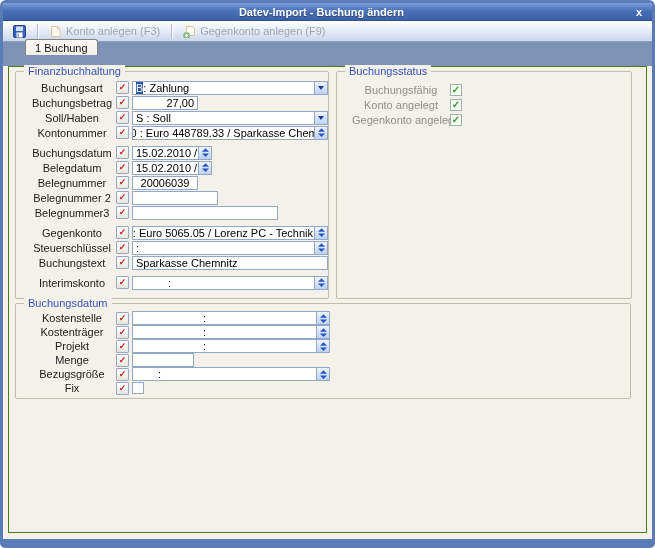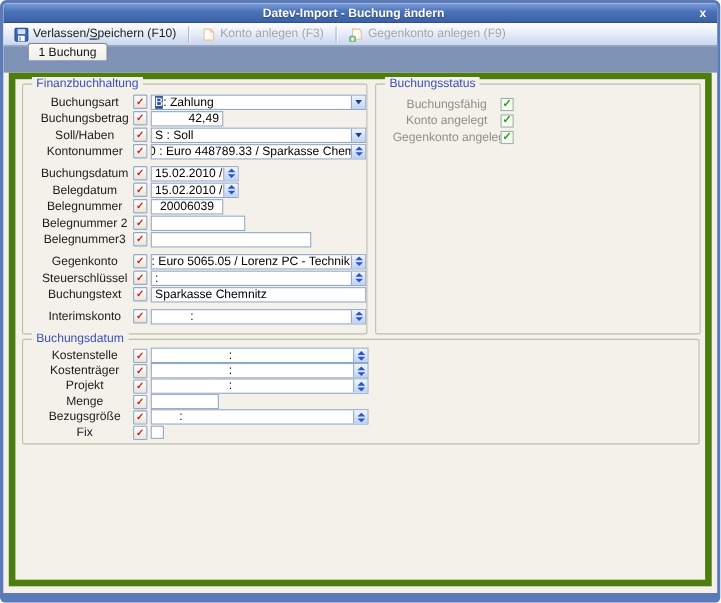--- a/index.html
+++ b/index.html
@@ -70,21 +70,21 @@
     font-size:11px;color:#111;
     display:flex;align-items:center;
     position:relative;top:1px;
   }
 
   
   .tabpage{
     flex:1;
     margin:0 5px 6px 5px;
     background:#f3f1ea;
-    border:6px solid #4d7c0f;
+    border:1px solid #4d7c0f;
     position:relative;
   }
 
   
   .group{
     position:absolute;
     border:1px solid #bdbdae;border-radius:2px;
   }
   .group-title{
     position:absolute;top:-7px;left:8px;
@@ -164,21 +164,20 @@
   </div>
 
   <div class="toolbar">
     <div class="tb-item">
       <svg class="tb-icon" viewBox="0 0 13 13">
         <rect x="0.5" y="0.5" width="12" height="12" rx="1.5" fill="#3a63b4" stroke="#24448c"></rect>
         <rect x="3" y="1.5" width="7" height="4.5" fill="#cfe0fa"></rect>
         <rect x="3.5" y="7.5" width="6" height="5" fill="#ffffff"></rect>
         <rect x="4.5" y="8.5" width="1.5" height="3.5" fill="#8aa4cc"></rect>
       </svg>
-      <span><span>Verlassen/</span><span class="mn">S</span><span>peichern (F10)</span></span>
     </div>
     <div class="tb-sep"></div>
     <div class="tb-item disabled">
       <svg class="tb-icon" viewBox="0 0 13 13">
         <path d="M2.5 1.5 h6 l2.5 2.5 v7.5 h-8.5 z" fill="#fdfbf4" stroke="#e4c49a"></path>
         <path d="M8.5 1.5 v2.5 h2.5" fill="none" stroke="#e4c49a"></path>
       </svg>
       <span>Konto anlegen (F3)</span>
     </div>
     <div class="tb-sep"></div>
@@ -219,21 +218,21 @@
               </span>
           </div>
         </div>
 
         <div class="row">
           <span class="lbl">Buchungsbetrag</span>
           <span class="chkbtn">
               <span class="red-check">✓</span>
             </span>
           <div class="field w-small">
-            <span class="val val-right">42,49</span>
+            <span class="val val-right">27,00</span>
           </div>
         </div>
 
         <div class="row">
           <span class="lbl">Soll/Haben</span>
           <span class="chkbtn">
               <span class="red-check">✓</span>
             </span>
           <div class="field w-wide">
             <span class="val">S : Soll</span>

